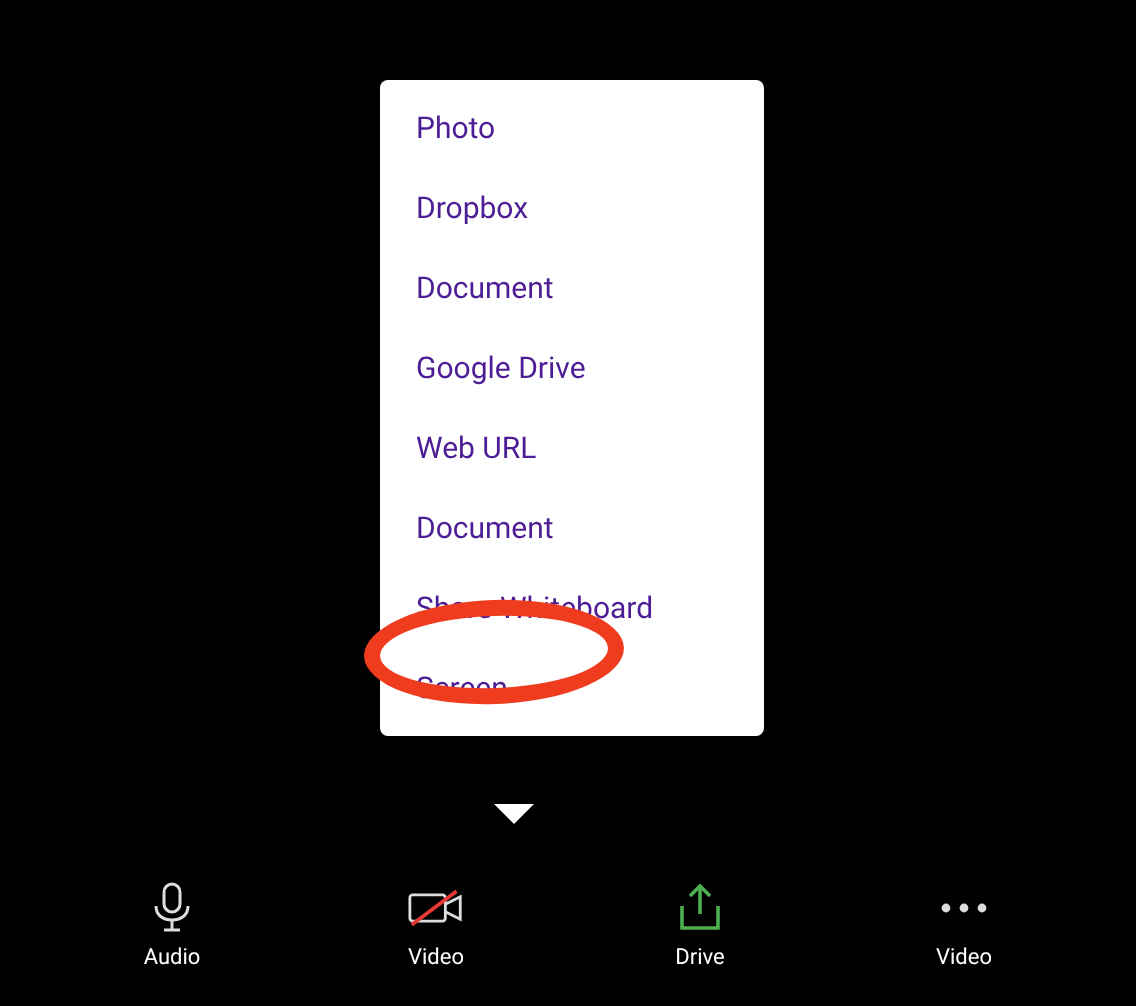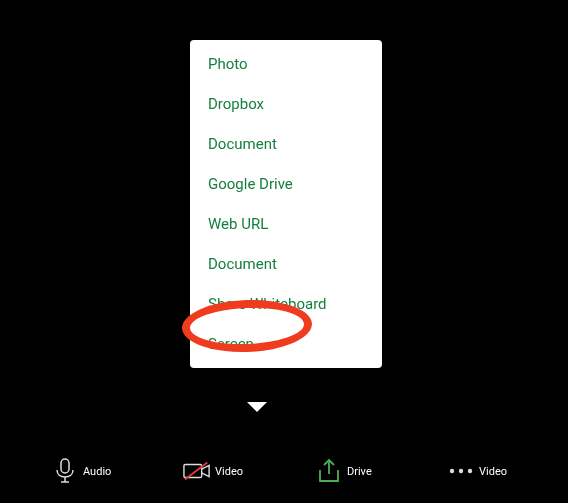--- a/index.html
+++ b/index.html
@@ -17,21 +17,21 @@
       top: 40px;
       width: 192px;
       background: #fff;
       border-radius: 4px;
       box-shadow: 0 2px 8px rgba(0,0,0,0.3);
       padding: 4px 0;
     }
     .share-menu-item {
       padding: 11px 18px;
       font-size: 15px;
-      color: #15803d;
+      color: #4c1d95;
       cursor: pointer;
     }
     .menu-arrow {
       position: absolute;
       left: 247px;
       top: 402px;
       width: 0;
       height: 0;
       border-left: 10px solid transparent;
       border-right: 10px solid transparent;
@@ -53,21 +53,21 @@
       left: 0;
       bottom: 18px;
       width: 100%;
       display: flex;
       justify-content: space-around;
       align-items: flex-end;
       padding: 0 20px;
     }
     .toolbar-item {
       display: flex;
-      flex-direction: row;
+      flex-direction: column;
       align-items: center;
       gap: 4px;
       cursor: pointer;
       min-width: 70px;
     }
     .toolbar-icon {
       width: 28px;
       height: 28px;
       display: flex;
       align-items: center;

